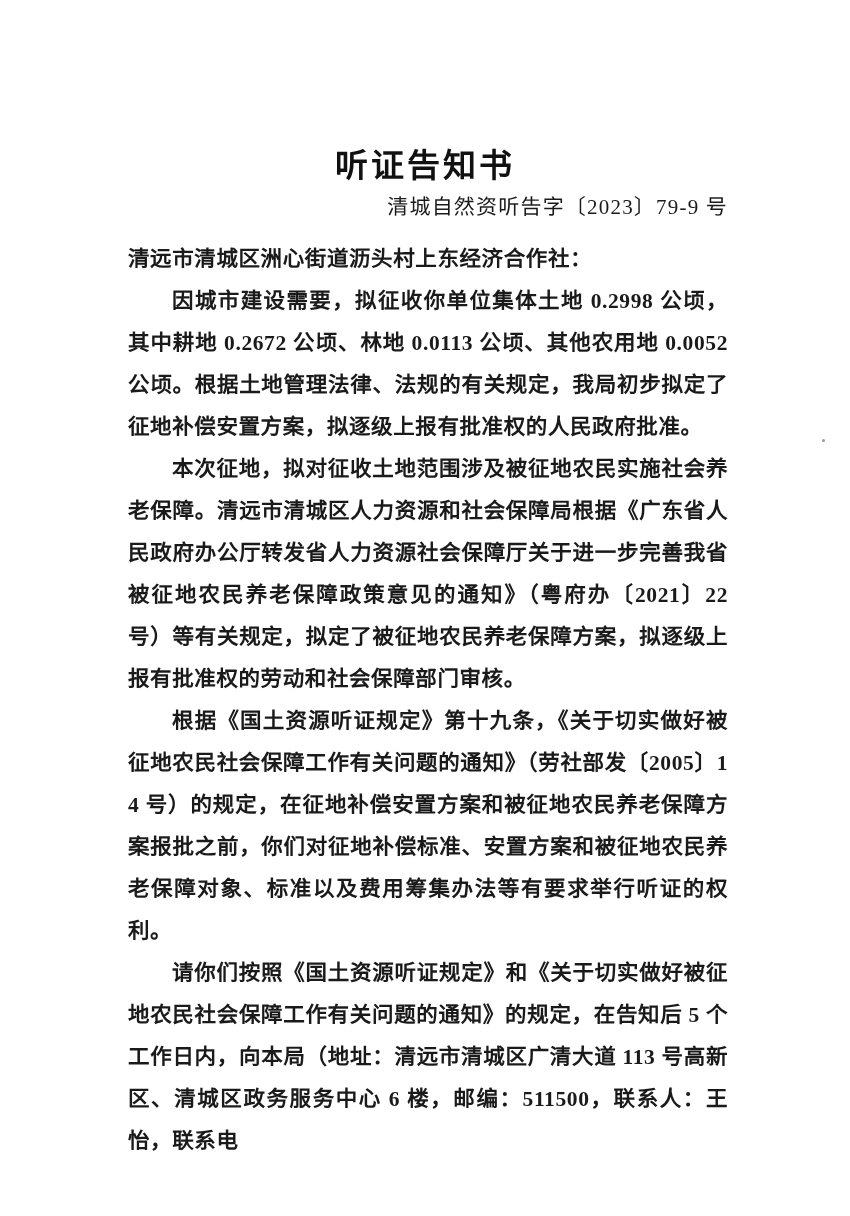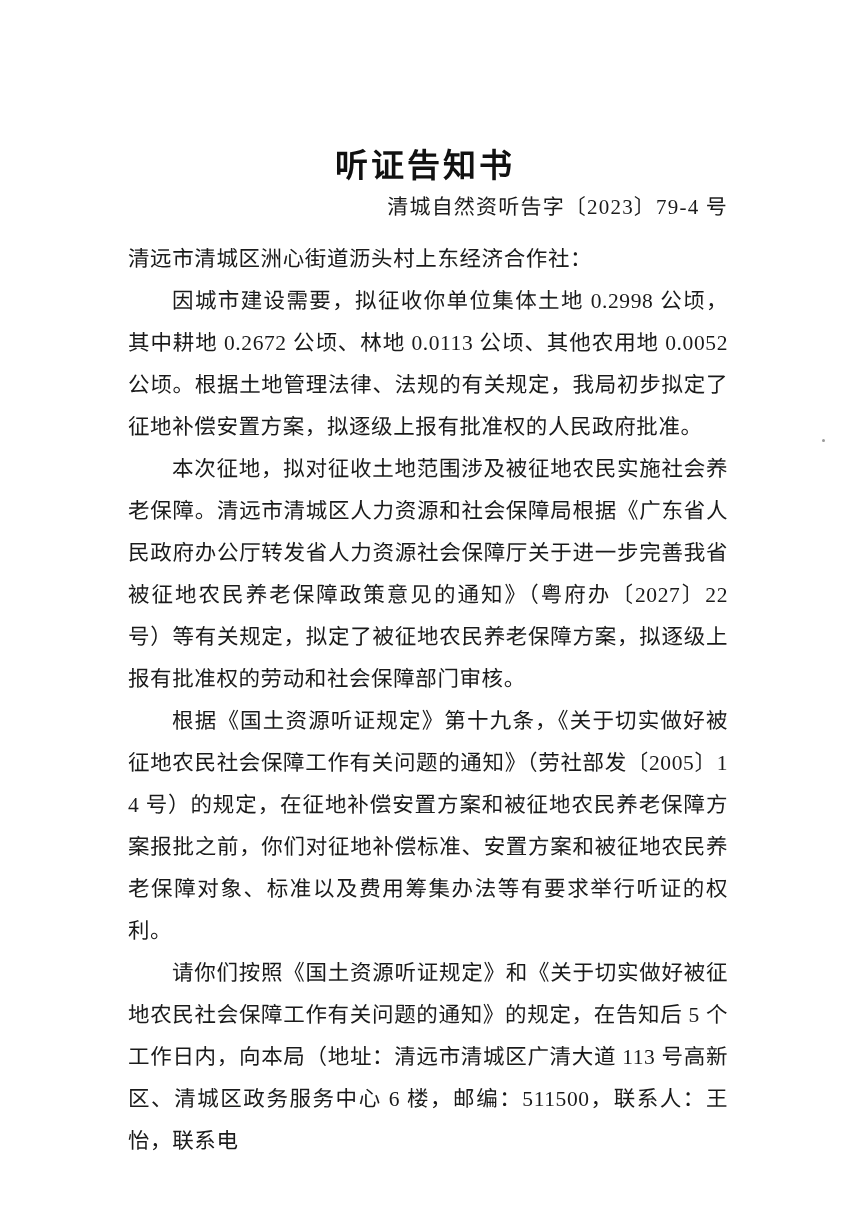--- a/index.html
+++ b/index.html
@@ -60,20 +60,21 @@
   .para {
     font-family: "Liberation Serif", "DejaVu Serif", serif;
     font-size: 21.5px;
     color: #1a1a1a;
     line-height: 42px;
     text-align: justify;
     text-justify: inter-character;
     letter-spacing: 0.6px;
     margin: 0;
     word-break: break-all;
+    font-weight: bold;
   }
 
   .para.addressee {
     text-indent: 0;
   }
 
   .para.indent {
     text-indent: 44px;
   }
 
@@ -94,29 +95,29 @@
     opacity: .75;
   }
 </style>
 </head>
 <body>
 
 <div class="page">
 
   <h1 class="doc-title">听证告知书</h1>
 
-  <div class="doc-number">清城自然资听告字〔2023〕79-4 号</div>
+  <div class="doc-number">清城自然资听告字〔2023〕79-9 号</div>
 
   <div class="body-block">
 
     <p class="para addressee">清远市清城区洲心街道沥头村上东经济合作社：</p>
 
     <p class="para indent">因城市建设需要，拟征收你单位集体土地 0.2998 公顷，其中耕地 0.2672 公顷、林地 0.0113 公顷、其他农用地 0.0052 公顷。根据土地管理法律、法规的有关规定，我局初步拟定了征地补偿安置方案，拟逐级上报有批准权的人民政府批准。</p>
 
-    <p class="para indent">本次征地，拟对征收土地范围涉及被征地农民实施社会养老保障。清远市清城区人力资源和社会保障局根据《广东省人民政府办公厅转发省人力资源社会保障厅关于进一步完善我省被征地农民养老保障政策意见的通知》（粤府办〔2027〕22 号）等有关规定，拟定了被征地农民养老保障方案，拟逐级上报有批准权的劳动和社会保障部门审核。</p>
+    <p class="para indent">本次征地，拟对征收土地范围涉及被征地农民实施社会养老保障。清远市清城区人力资源和社会保障局根据《广东省人民政府办公厅转发省人力资源社会保障厅关于进一步完善我省被征地农民养老保障政策意见的通知》（粤府办〔2021〕22 号）等有关规定，拟定了被征地农民养老保障方案，拟逐级上报有批准权的劳动和社会保障部门审核。</p>
 
     <p class="para indent">根据《国土资源听证规定》第十九条，《关于切实做好被征地农民社会保障工作有关问题的通知》（劳社部发〔2005〕14 号）的规定，在征地补偿安置方案和被征地农民养老保障方案报批之前，你们对征地补偿标准、安置方案和被征地农民养老保障对象、标准以及费用筹集办法等有要求举行听证的权利。</p>
 
     <p class="para indent clipped">请你们按照《国土资源听证规定》和《关于切实做好被征地农民社会保障工作有关问题的通知》的规定，在告知后 5 个工作日内，向本局（地址：清远市清城区广清大道 113 号高新区、清城区政务服务中心 6 楼，邮编：511500，联系人：王怡，联系电</p>
 
   </div>
 
   <span class="speck"></span>
 
 </div>

